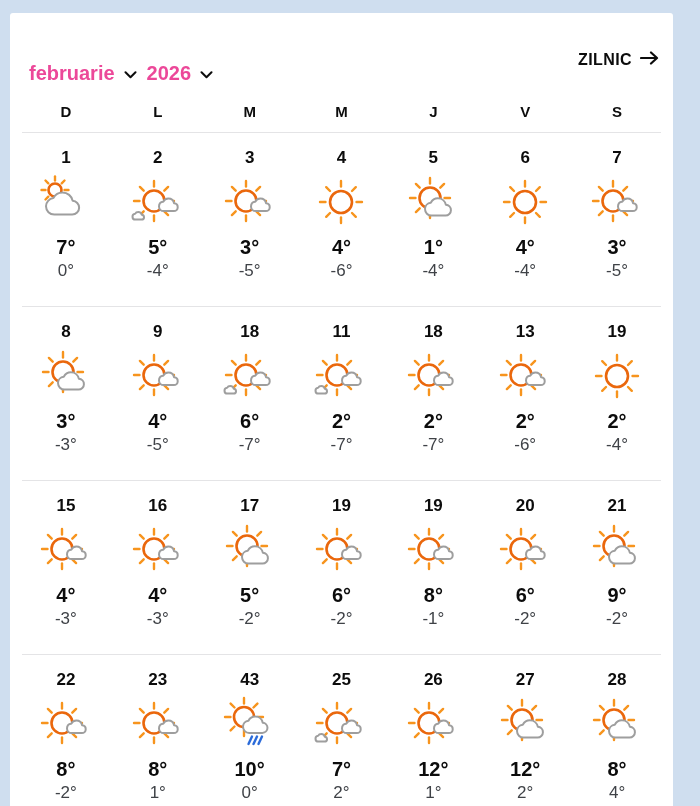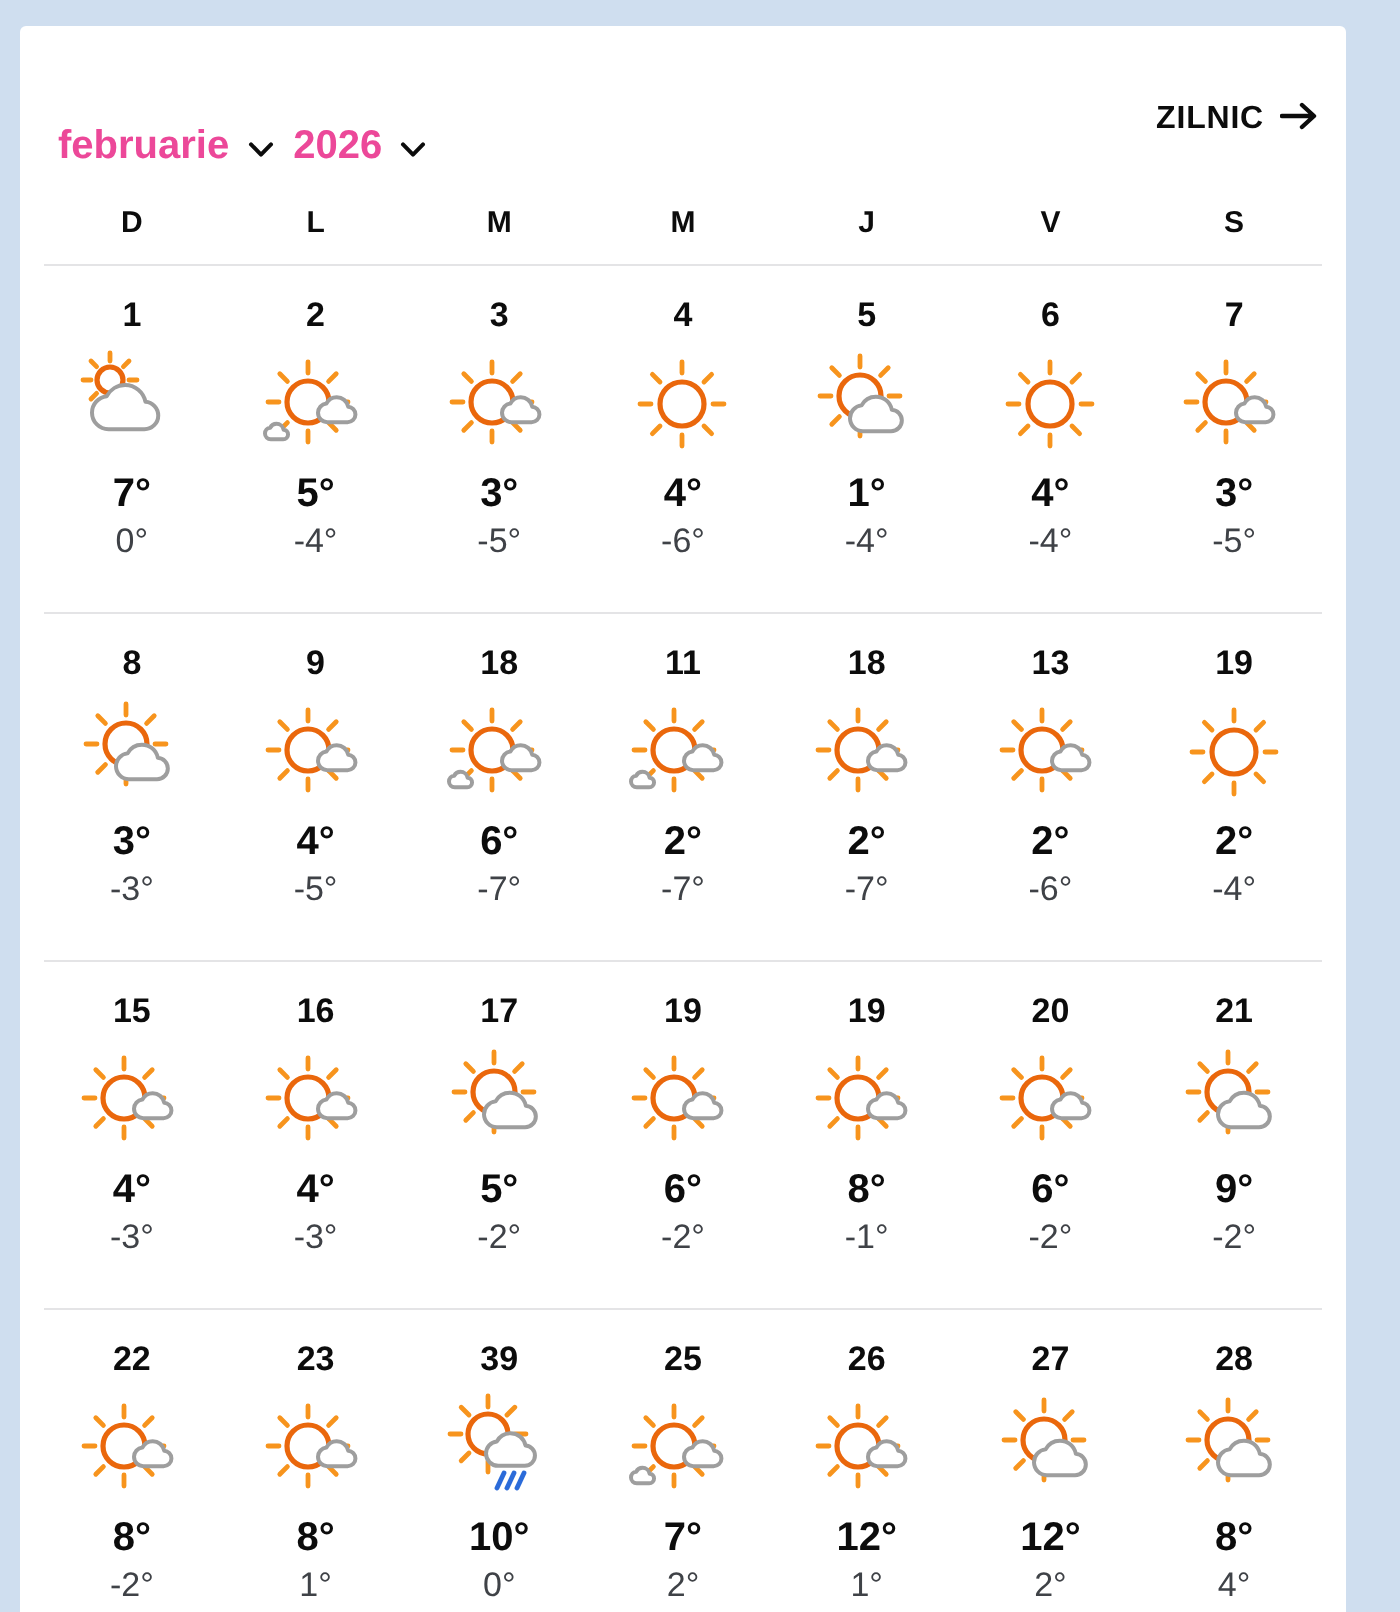--- a/index.html
+++ b/index.html
@@ -538,21 +538,21 @@
               <line x1="28.0" y1="12.5" x2="28.0" y2="7.0" stroke="#f7941d" stroke-width="2.4" stroke-linecap="round"></line>
               <line x1="38.3" y1="16.7" x2="42.1" y2="12.9" stroke="#f7941d" stroke-width="2.4" stroke-linecap="round"></line>
               <circle cx="28" cy="27" r="10.5" fill="none" stroke="#ea670c" stroke-width="2.6"></circle>
               <path d="M19.35 10.04A7.49 7.49 0 0 0 12 4C9.11 4 6.6 5.64 5.35 8.04A5.994 5.994 0 0 0 0 14c0 3.31 2.69 6 6 6h13c2.76 0 5-2.24 5-5 0-2.64-2.05-4.78-4.65-4.96z" transform="translate(33,21.5) scale(0.78)" fill="#ffffff" stroke="#9e9e9e" stroke-width="2" stroke-linejoin="round" vector-effect="non-scaling-stroke"></path>
             </svg>
           </div>
     <div class="high-temp">8°</div>
     <div class="low-temp">1°</div>
   </div>
         <div class="day-cell">
-    <div class="day-number">39</div>
+    <div class="day-number">43</div>
     <div class="day-icon">
             <svg width="64" height="58" viewBox="0 0 64 58">
               <line x1="39.5" y1="21.0" x2="45.0" y2="21.0" stroke="#f7941d" stroke-width="2.4" stroke-linecap="round"></line>
               <line x1="35.5" y1="30.5" x2="39.4" y2="34.4" stroke="#f7941d" stroke-width="2.4" stroke-linecap="round"></line>
               <line x1="26.0" y1="34.5" x2="26.0" y2="40.0" stroke="#f7941d" stroke-width="2.4" stroke-linecap="round"></line>
               <line x1="16.5" y1="30.5" x2="12.6" y2="34.4" stroke="#f7941d" stroke-width="2.4" stroke-linecap="round"></line>
               <line x1="12.5" y1="21.0" x2="7.0" y2="21.0" stroke="#f7941d" stroke-width="2.4" stroke-linecap="round"></line>
               <line x1="16.5" y1="11.5" x2="12.6" y2="7.6" stroke="#f7941d" stroke-width="2.4" stroke-linecap="round"></line>
               <line x1="26.0" y1="7.5" x2="26.0" y2="2.0" stroke="#f7941d" stroke-width="2.4" stroke-linecap="round"></line>
               <line x1="35.5" y1="11.5" x2="39.4" y2="7.6" stroke="#f7941d" stroke-width="2.4" stroke-linecap="round"></line>

